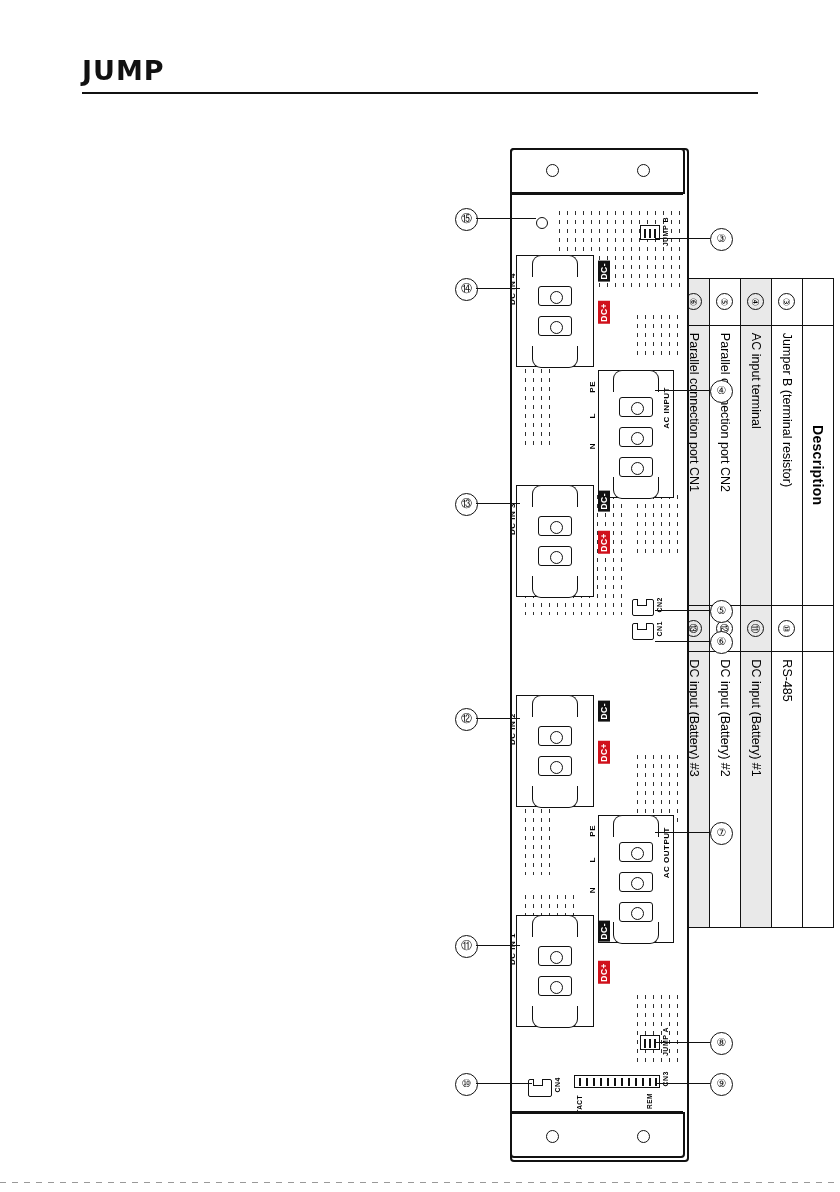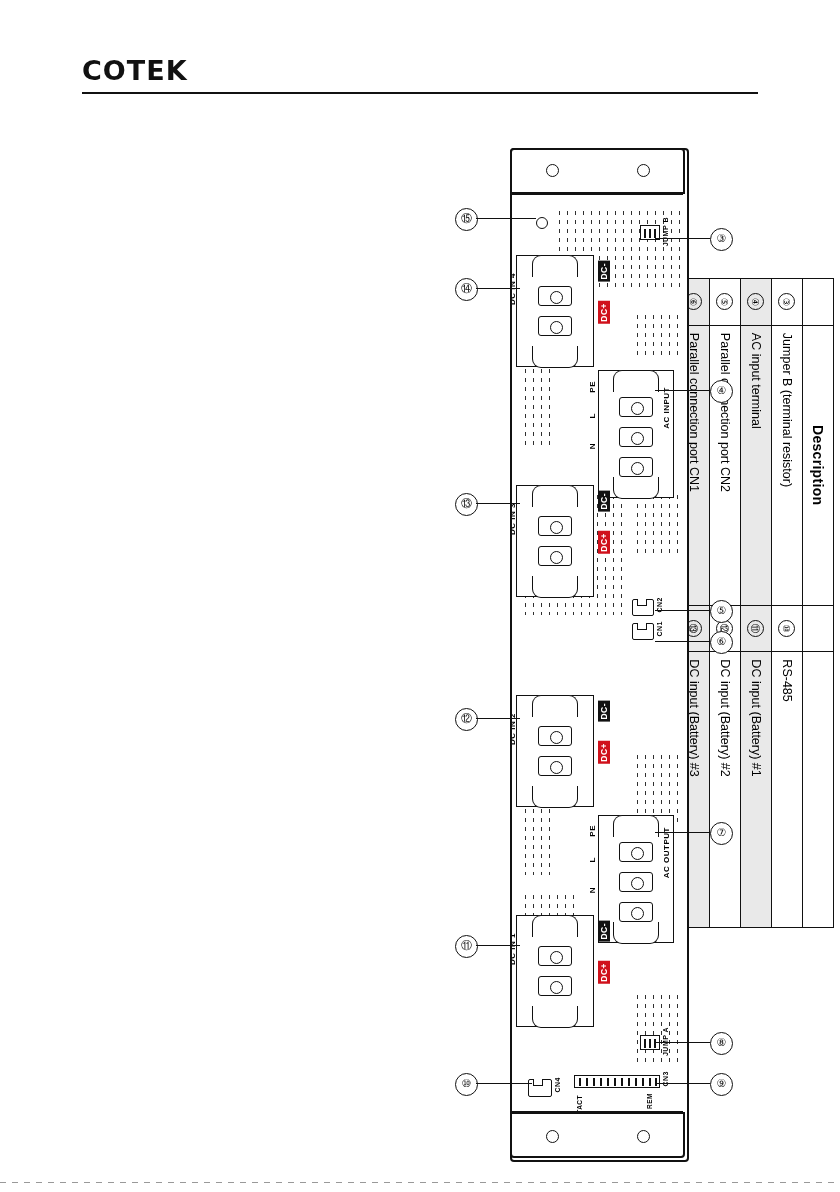--- a/index.html
+++ b/index.html
@@ -149,21 +149,21 @@
     text-align:center;font-size:11px;color:#111;
   }
   .lead{
     position:absolute;height:1px;background:#111;
   }
 </style>
 </head>
 <body>
 
 <div id="header">
-  <div id="brand">COTEK</div>
+  <div id="brand">JUMP</div>
   <div id="header-rule"></div>
 </div>
 <div id="footer-rule"></div>
 
 <div id="table-wrap">
   <table id="desc-table">
     <tbody>
         <tr>
       <th class="num-cell"></th>
       <th class="txt-cell">Description</th>

